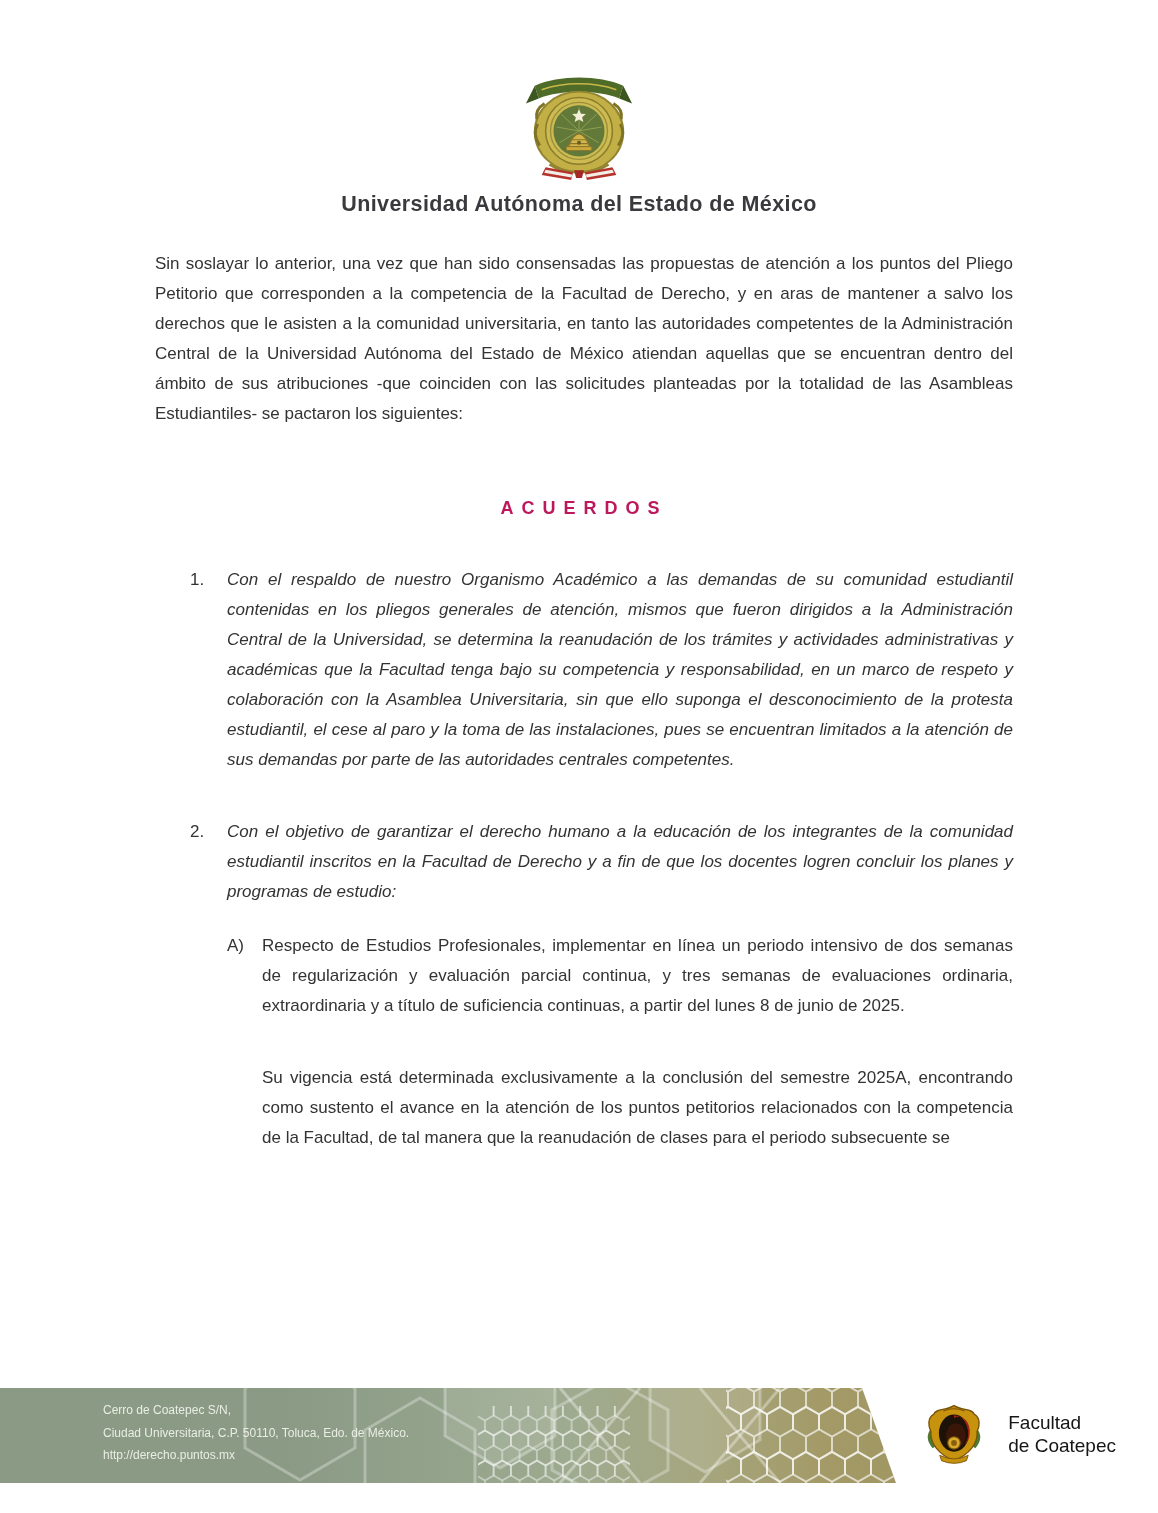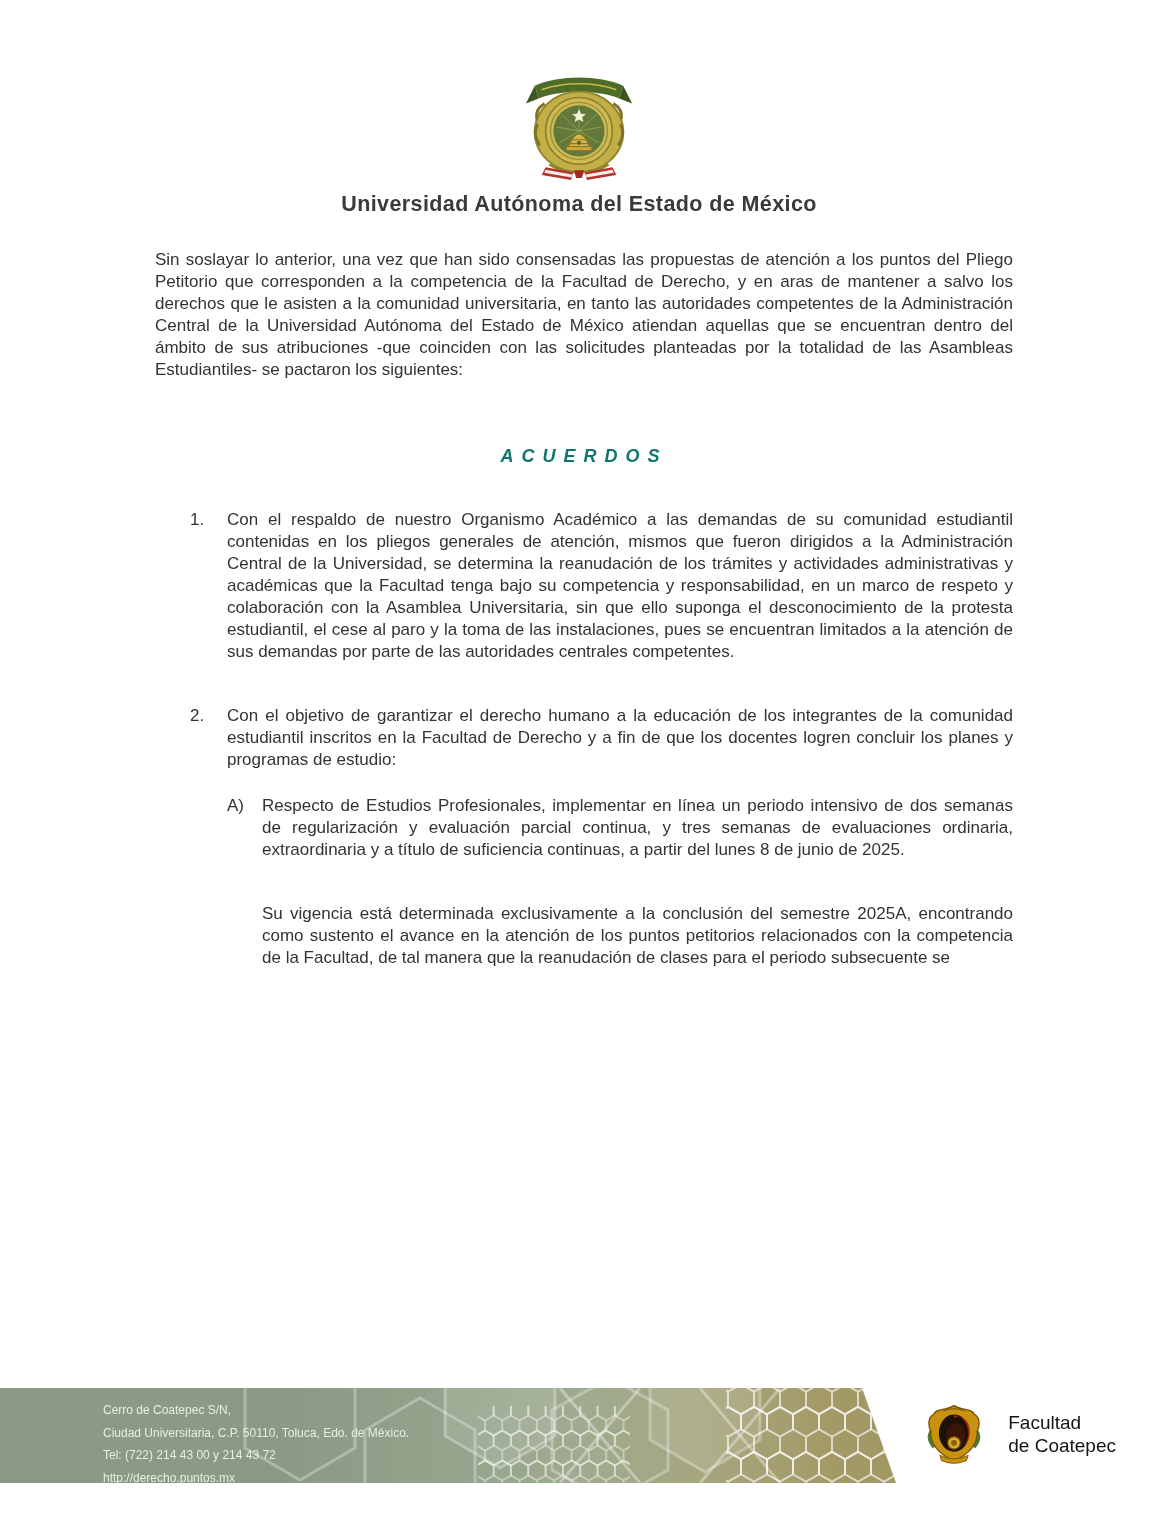--- a/index.html
+++ b/index.html
@@ -22,45 +22,45 @@
     font-size:21.5px;
     font-weight:bold;
     letter-spacing:0.4px;
     color:#3a3a3e;
   }
   
   .doc-body{
     width:858px;
     margin:0 auto 0 155px;
     font-size:17px;
-    line-height:22px;
+    line-height:30px;
     text-align:justify;
   }
   .intro{margin:32px 0 0 0;}
   .section-heading{
     margin:64px 0 0 0;
     text-align:center;
     font-size:18px;
     font-weight:bold;
     letter-spacing:8px;
-    color:#0f766e;
-    font-style:italic;
+    color:#be185d;
   }
   .list-item{
     display:flex;
     margin:42px 0 0 35px;
   }
   .list-item .num{
     flex:0 0 37px;
     font-size:17px;
   }
   .list-item .item-text{
     flex:1;
     margin:0;
     text-align:justify;
+    font-style:italic;
   }
   .sub-item{
     display:flex;
     margin:24px 0 0 72px;
   }
   .sub-item .marker{flex:0 0 35px;font-size:17px;}
   .sub-item .item-text{flex:1;margin:0;text-align:justify;}
   .closing{
     margin:42px 0 0 107px;
     width:751px;
@@ -209,21 +209,20 @@
           <path d="M780 0 L700 95"></path>
       </g>
 
       <rect x="478" y="18" width="152" height="77" fill="url(#hexSmall)" opacity="0.85"></rect>
 
       <rect x="726" y="0" width="170" height="95" fill="url(#hexMed)" opacity="0.9"></rect>
     </svg>
     <div class="address">
       <div>Cerro de Coatepec S/N,</div>
       <div>Ciudad Universitaria, C.P. 50110, Toluca, Edo. de México.</div>
-      <div>Tel: (722) 214 43 00 y 214 43 72</div>
       <div>http://derecho.puntos.mx</div>
     </div>
   </footer>
 
   <div class="faculty">
     <svg class="faculty-logo" width="64" height="62" viewBox="0 0 72 68" aria-hidden="true">
 
       <path d="M10 28 q-8 10 2 22 l6 -4 q-6 -8 -2 -16 Z" fill="#4c7a33"></path>
       <path d="M62 28 q8 10 -2 22 l-6 -4 q6 -8 2 -16 Z" fill="#4c7a33"></path>
 

